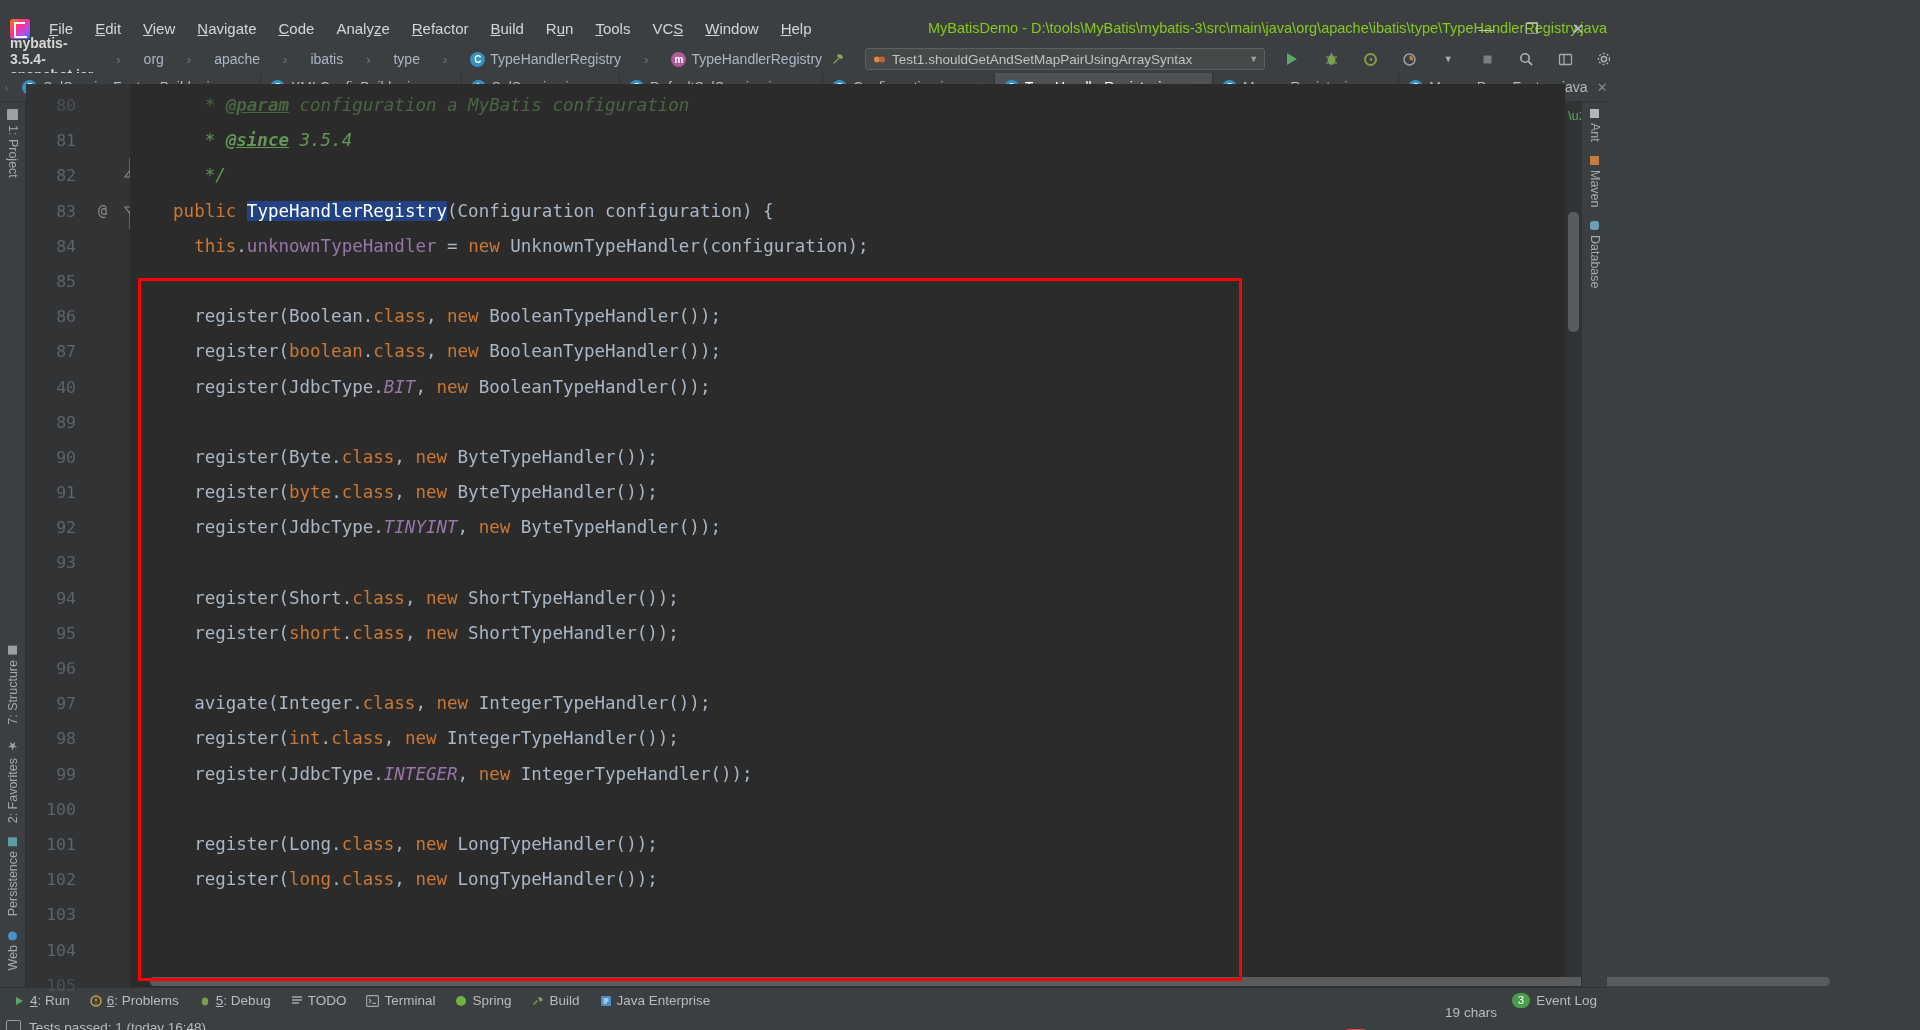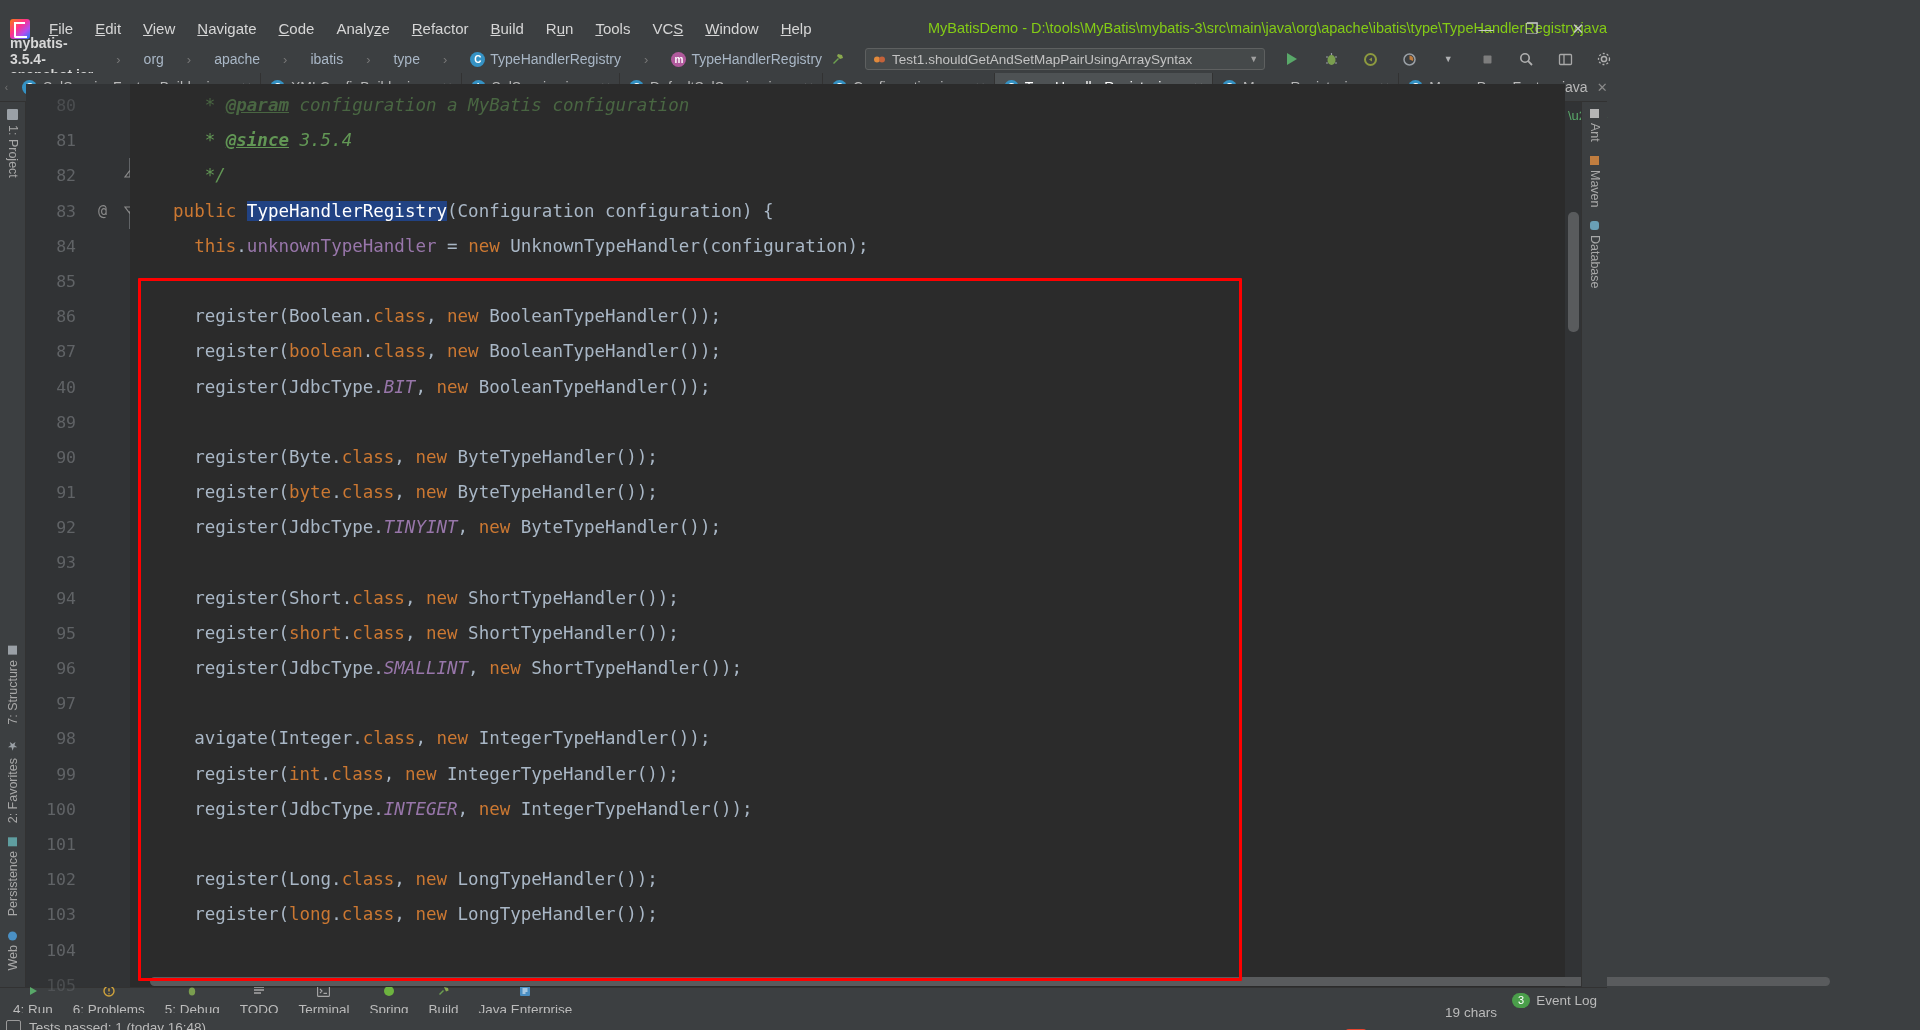--- a/index.html
+++ b/index.html
@@ -136,21 +136,21 @@
 
   
   .hscroll { position:absolute; left:104px; right:16px; bottom:0; height:11px; }
   .hthumb { position:absolute; left:0; height:9px; background:#595b5d; border-radius:5px; top:1px; }
 
   
   .bottombar {
     height:26px; flex:0 0 26px; background:#3c3f41; display:flex; align-items:center;
     padding:0 4px; border-top:1px solid #323232; gap:2px; font-size:13.5px;
   }
-  .bbtn { display:flex; align-items:center; gap:5px; padding:2px 9px; color:#bbbbbb; border-radius:3px;flex-direction:column; }
+  .bbtn { display:flex; align-items:center; gap:5px; padding:2px 9px; color:#bbbbbb; border-radius:3px; }
   .bbtn u { text-decoration:underline; }
   .bbar-right { margin-left:auto; display:flex; align-items:center; gap:6px; padding-right:6px; }
   .evt-badge { background:#4a9e4a; color:#fff; font-size:11px; border-radius:8px;
                padding:0 6px; line-height:15px; height:15px; }
 
   
   .statusbar {
     height:29px; flex:0 0 29px; background:#3c3f41; display:flex; align-items:center;
     padding:0 6px; font-size:13.5px; color:#bbbbbb; gap:8px;
   }
@@ -473,21 +473,20 @@
           <div class="cline"><span class="cls">    register(Boolean.</span><span class="kw">class</span><span class="cls">, </span><span class="kw">new</span><span class="cls"> BooleanTypeHandler());</span></div>
           <div class="cline"><span class="cls">    register(</span><span class="kw">boolean</span><span class="cls">.</span><span class="kw">class</span><span class="cls">, </span><span class="kw">new</span><span class="cls"> BooleanTypeHandler());</span></div>
           <div class="cline"><span class="cls">    register(JdbcType.</span><span class="sfld">BIT</span><span class="cls">, </span><span class="kw">new</span><span class="cls"> BooleanTypeHandler());</span></div>
           <div class="cline">&nbsp;</div>
           <div class="cline"><span class="cls">    register(Byte.</span><span class="kw">class</span><span class="cls">, </span><span class="kw">new</span><span class="cls"> ByteTypeHandler());</span></div>
           <div class="cline"><span class="cls">    register(</span><span class="kw">byte</span><span class="cls">.</span><span class="kw">class</span><span class="cls">, </span><span class="kw">new</span><span class="cls"> ByteTypeHandler());</span></div>
           <div class="cline"><span class="cls">    register(JdbcType.</span><span class="sfld">TINYINT</span><span class="cls">, </span><span class="kw">new</span><span class="cls"> ByteTypeHandler());</span></div>
           <div class="cline">&nbsp;</div>
           <div class="cline"><span class="cls">    register(Short.</span><span class="kw">class</span><span class="cls">, </span><span class="kw">new</span><span class="cls"> ShortTypeHandler());</span></div>
           <div class="cline"><span class="cls">    register(</span><span class="kw">short</span><span class="cls">.</span><span class="kw">class</span><span class="cls">, </span><span class="kw">new</span><span class="cls"> ShortTypeHandler());</span></div>
-          <div class="cline"><span class="cls">    register(JdbcType.</span><span class="sfld">SMALLINT</span><span class="cls">, </span><span class="kw">new</span><span class="cls"> ShortTypeHandler());</span></div>
           <div class="cline">&nbsp;</div>
           <div class="cline"><span class="cls">    avigate(Integer.</span><span class="kw">class</span><span class="cls">, </span><span class="kw">new</span><span class="cls"> IntegerTypeHandler());</span></div>
           <div class="cline"><span class="cls">    register(</span><span class="kw">int</span><span class="cls">.</span><span class="kw">class</span><span class="cls">, </span><span class="kw">new</span><span class="cls"> IntegerTypeHandler());</span></div>
           <div class="cline"><span class="cls">    register(JdbcType.</span><span class="sfld">INTEGER</span><span class="cls">, </span><span class="kw">new</span><span class="cls"> IntegerTypeHandler());</span></div>
           <div class="cline">&nbsp;</div>
           <div class="cline"><span class="cls">    register(Long.</span><span class="kw">class</span><span class="cls">, </span><span class="kw">new</span><span class="cls"> LongTypeHandler());</span></div>
           <div class="cline"><span class="cls">    register(</span><span class="kw">long</span><span class="cls">.</span><span class="kw">class</span><span class="cls">, </span><span class="kw">new</span><span class="cls"> LongTypeHandler());</span></div>
           <div class="cline" style="opacity: 0.55;">&nbsp;</div>
         </div>
 

